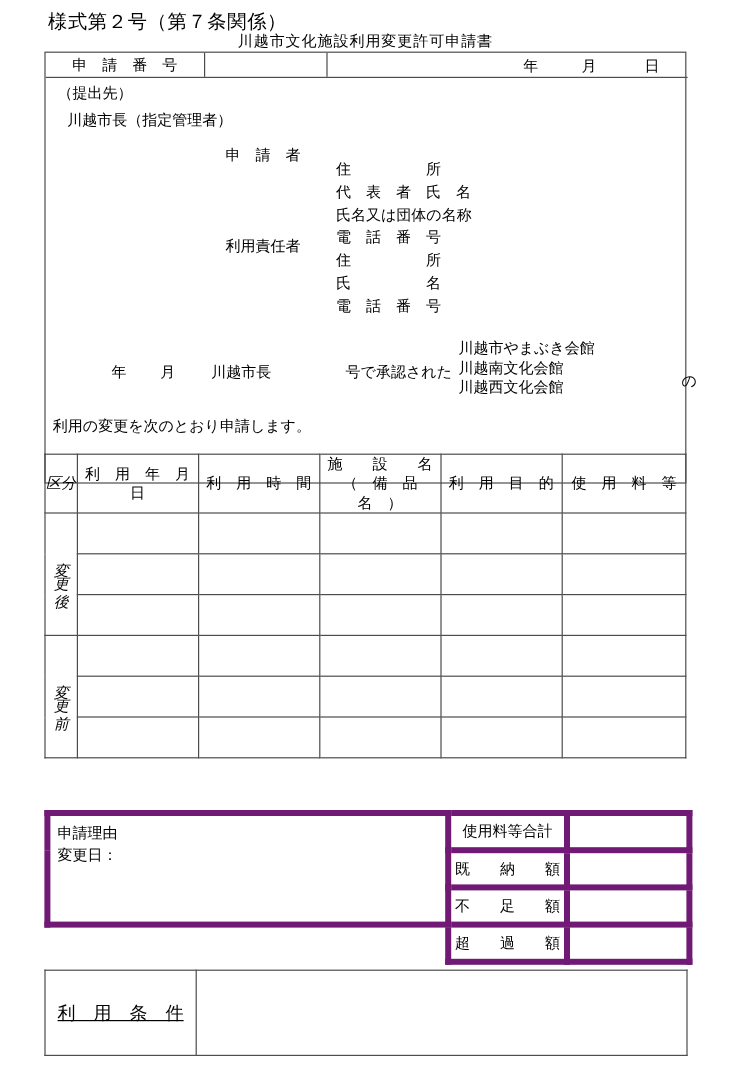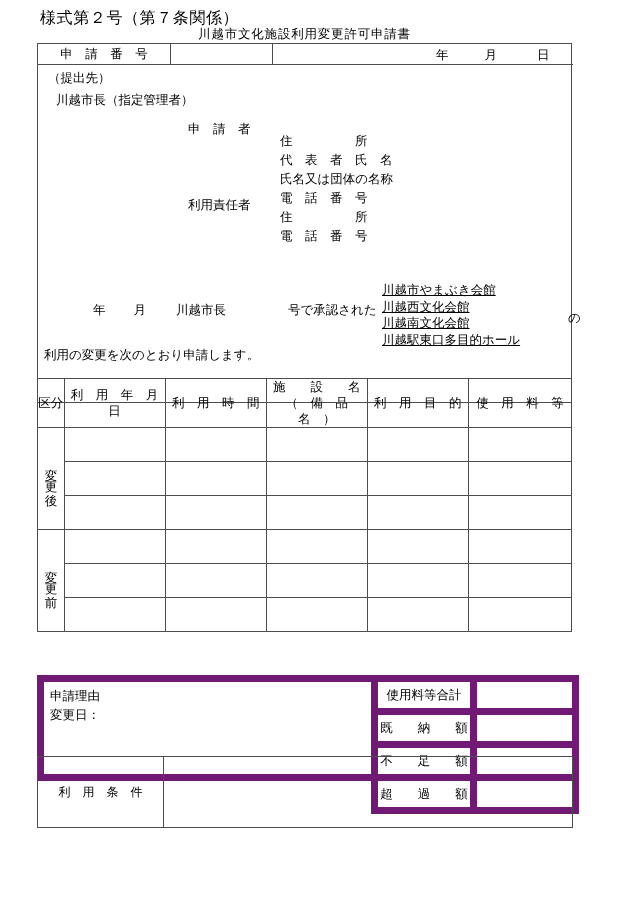--- a/index.html
+++ b/index.html
@@ -133,21 +133,21 @@
   .ap-month { margin-left: 28px; }
   .ap-dayetc { margin-left: 30px; }
   .ap-no { margin-left: 62px; }
 
   .facilities {
     position: absolute;
     left: 344px; top: 238px;
     font-size: 12.5px;
     line-height: 16.5px;
   }
-  .facilities div { white-space: nowrap; text-decoration: underline; }
+  .facilities div { white-space: nowrap; }
   .no-particle {
     position: absolute;
     left: 530px; top: 266px;
     font-size: 12.5px;
   }
 
   .statement {
     position: absolute;
     left: 6px; top: 303px;
     font-size: 12.5px;
@@ -174,20 +174,21 @@
     height: 36px;
     line-height: 16px;
   }
   .main-table tbody td {
     height: 33px;
   }
   .kubun-cell {
     width: 26px;
     line-height: 1.0;
     font-size: 12.5px;
+    font-style: italic;
   }
   .col-kubun { width: 26px; }
   .col-date  { width: 99px; }
   .col-time  { width: 99px; }
   .col-fac   { width: 99px; }
   .col-purp  { width: 99px; }
   .col-fee   { width: 101px; }
   .hdr-two { line-height: 16px; }
 
   .vert-label {
@@ -203,21 +204,21 @@
   
   .reason-table {
     position: absolute;
     left: 37px; top: 675px;
     width: 535px;
     border-collapse: collapse;
     table-layout: fixed;
     font-size: 12.5px;
   }
   .reason-table td {
-    border: 7px solid #701a75;
+    border: 5px solid #701a75;
     padding: 0;
     vertical-align: top;
     text-align: center;
   }
   .reason-cell {
     width: 334px;
     text-align: left !important;
     vertical-align: top;
     padding: 4px 0 0 6px !important;
     line-height: 19px;
@@ -234,25 +235,26 @@
   .blank-cell {
     border-left: none !important;
     border-right: none !important;
     border-bottom: none !important;
     border-top: none !important;
   }
 
   
   .bottom-table {
     position: absolute;
-    left: 37px; top: 756px;
+    left: 37px; top: 808px;
     width: 535px;
     border-collapse: collapse;
     table-layout: fixed;
-    font-size: 12px;
+    font-size: 15px;
+    text-decoration: underline;
   }
   .bottom-table td {
     border: 1px solid #4d4d4d;
     padding: 0;
     text-align: center;
     vertical-align: middle;
   }
   .bt-label { width: 126px; }
   .bt-value { width: 409px; }
   .row-cond td { height: 70px; }
@@ -298,36 +300,39 @@
       <div class="ab-row">
         <span class="ab-role"></span>
         <span class="ab-field">電　話　番　号</span>
       </div>
       <div class="ab-row">
         <span class="ab-role">利用責任者</span>
         <span class="ab-field">住　　　　　所</span>
       </div>
       <div class="ab-row">
         <span class="ab-role"></span>
+        <span class="ab-field">氏　　　　　名</span>
+      </div>
+      <div class="ab-row">
+        <span class="ab-role"></span>
         <span class="ab-field">電　話　番　号</span>
       </div>
     </div>
 
     <div class="approval">
       <span class="ap-year">年</span>
       <span class="ap-month">月</span>
       <span class="ap-dayetc">川越市長</span>
       <span class="ap-no">号で承認された</span>
     </div>
 
     <div class="facilities">
       <div>川越市やまぶき会館</div>
+      <div>川越南文化会館</div>
       <div>川越西文化会館</div>
-      <div>川越南文化会館</div>
-      <div>川越駅東口多目的ホール</div>
     </div>
     <div class="no-particle">の</div>
 
     <div class="statement">利用の変更を次のとおり申請します。</div>
   </div>
 
   <table class="main-table">
     <colgroup>
       <col class="col-kubun">
         <col class="col-date">

